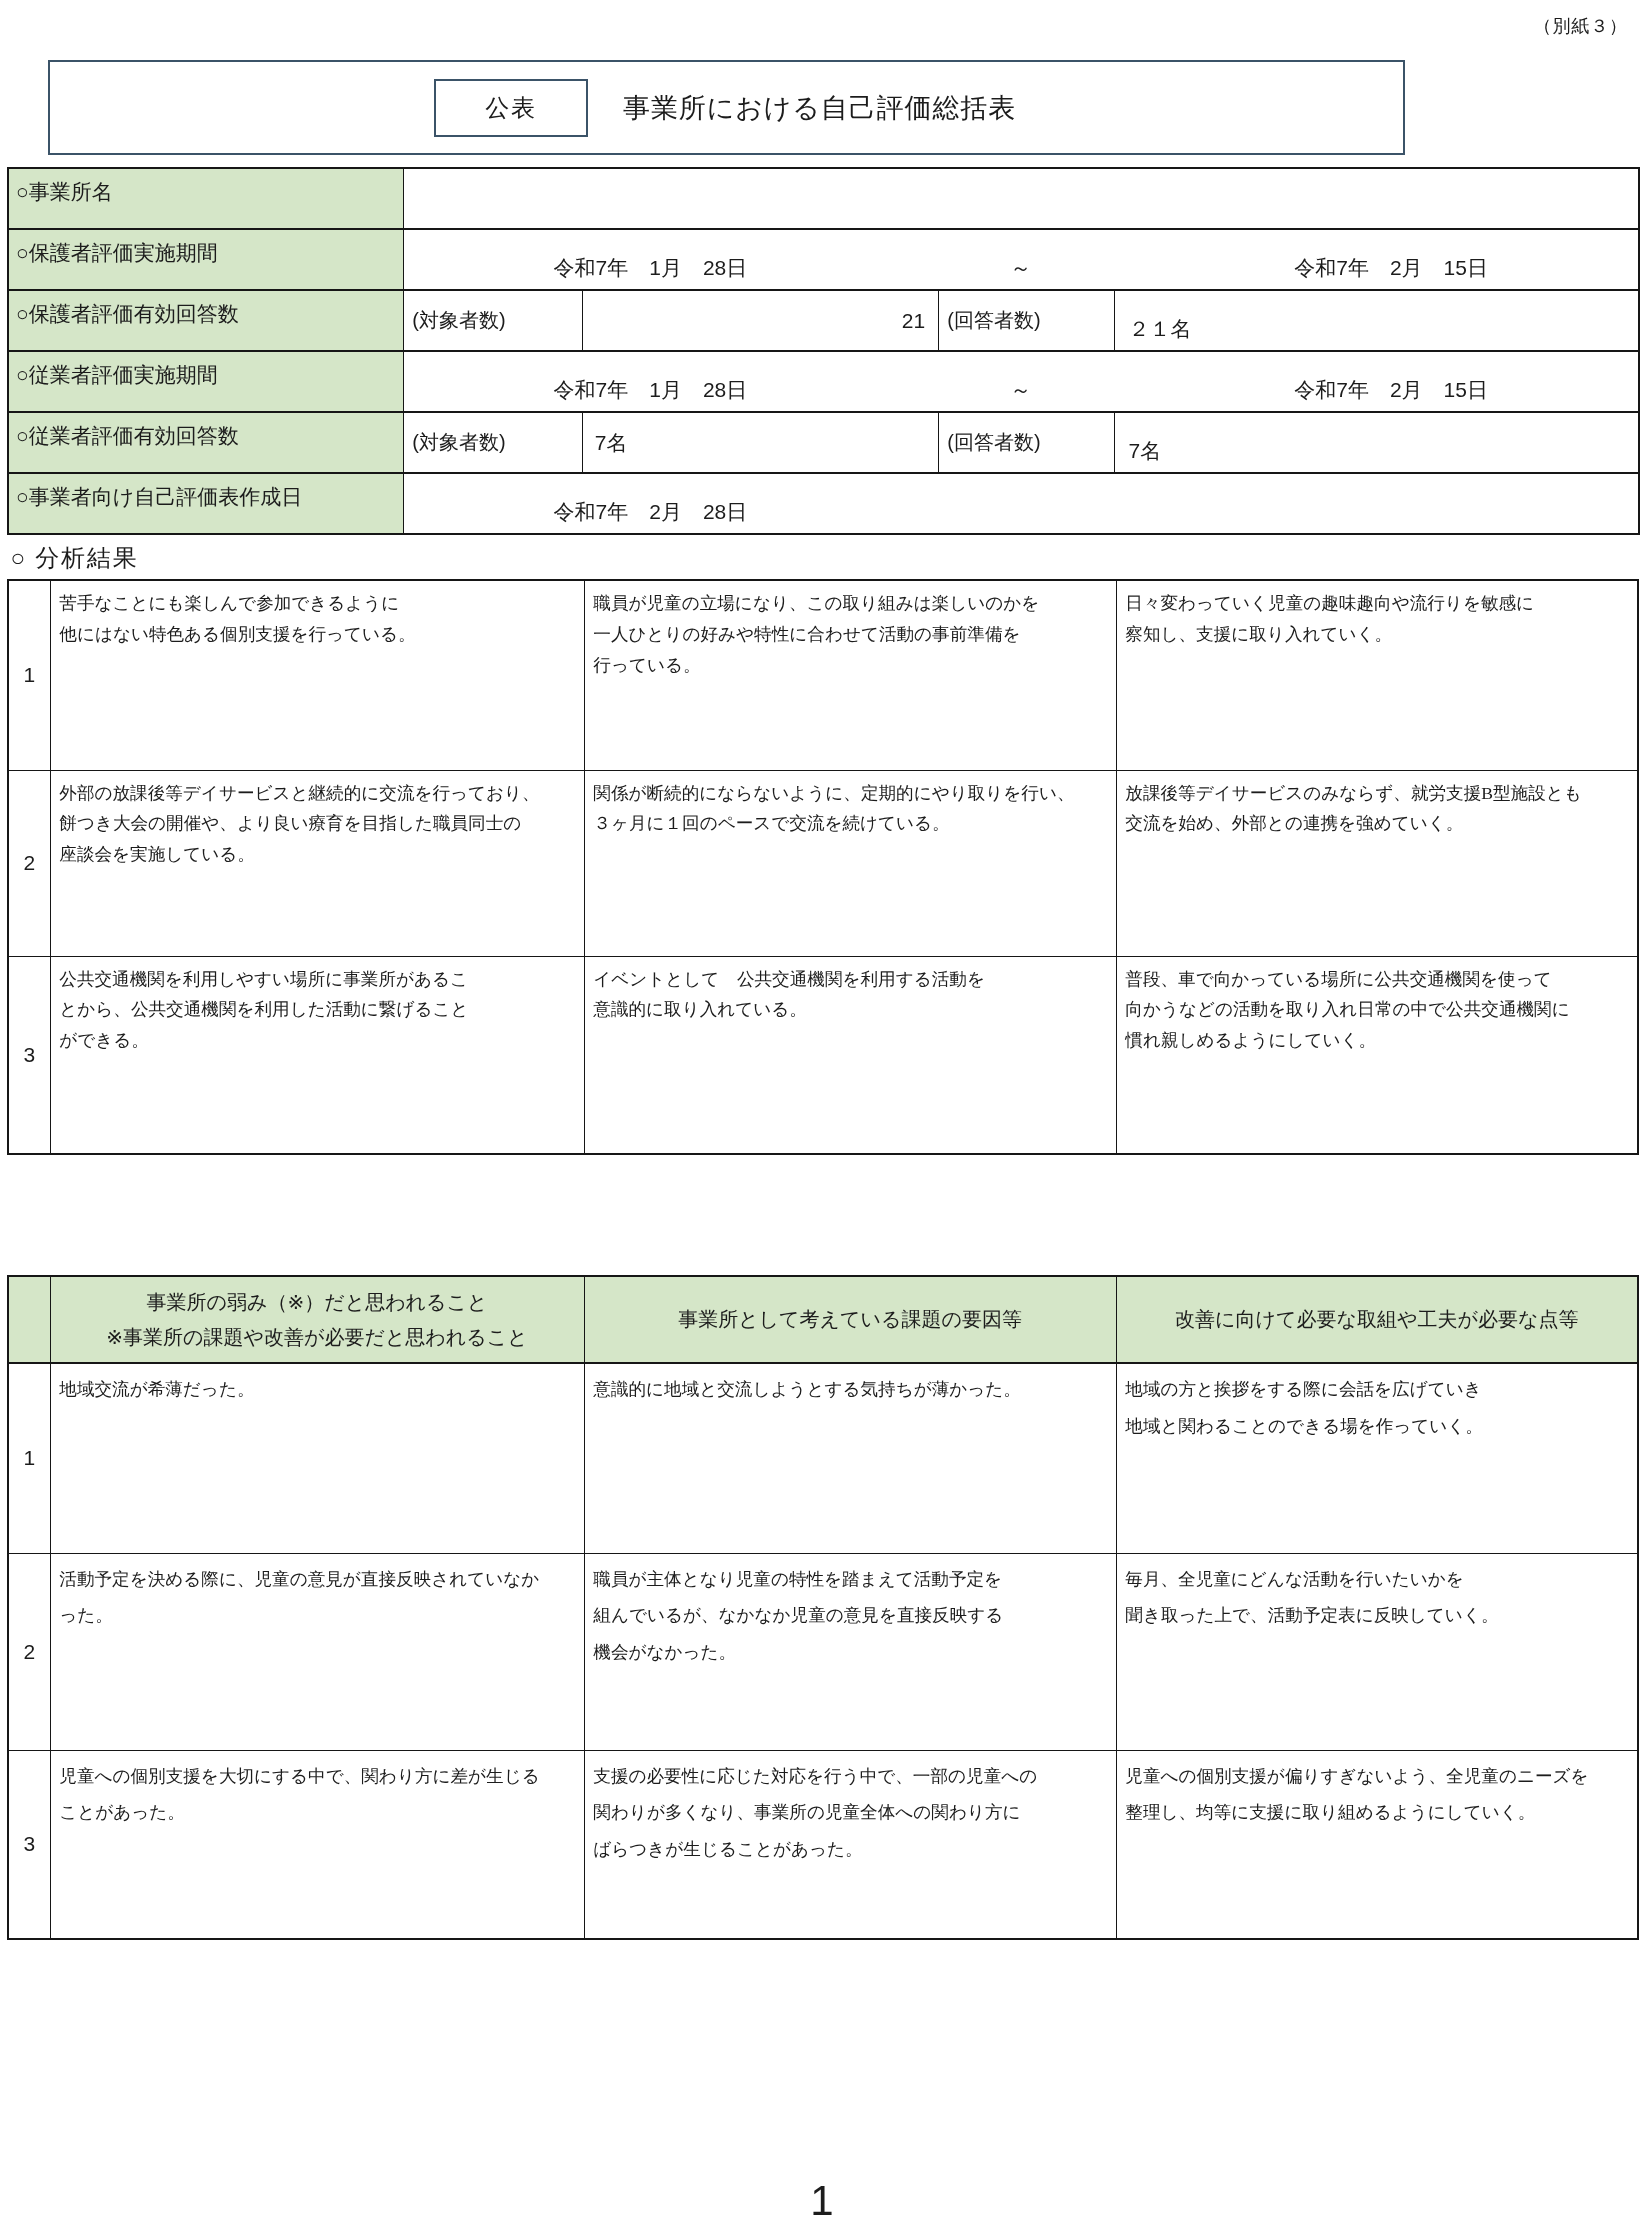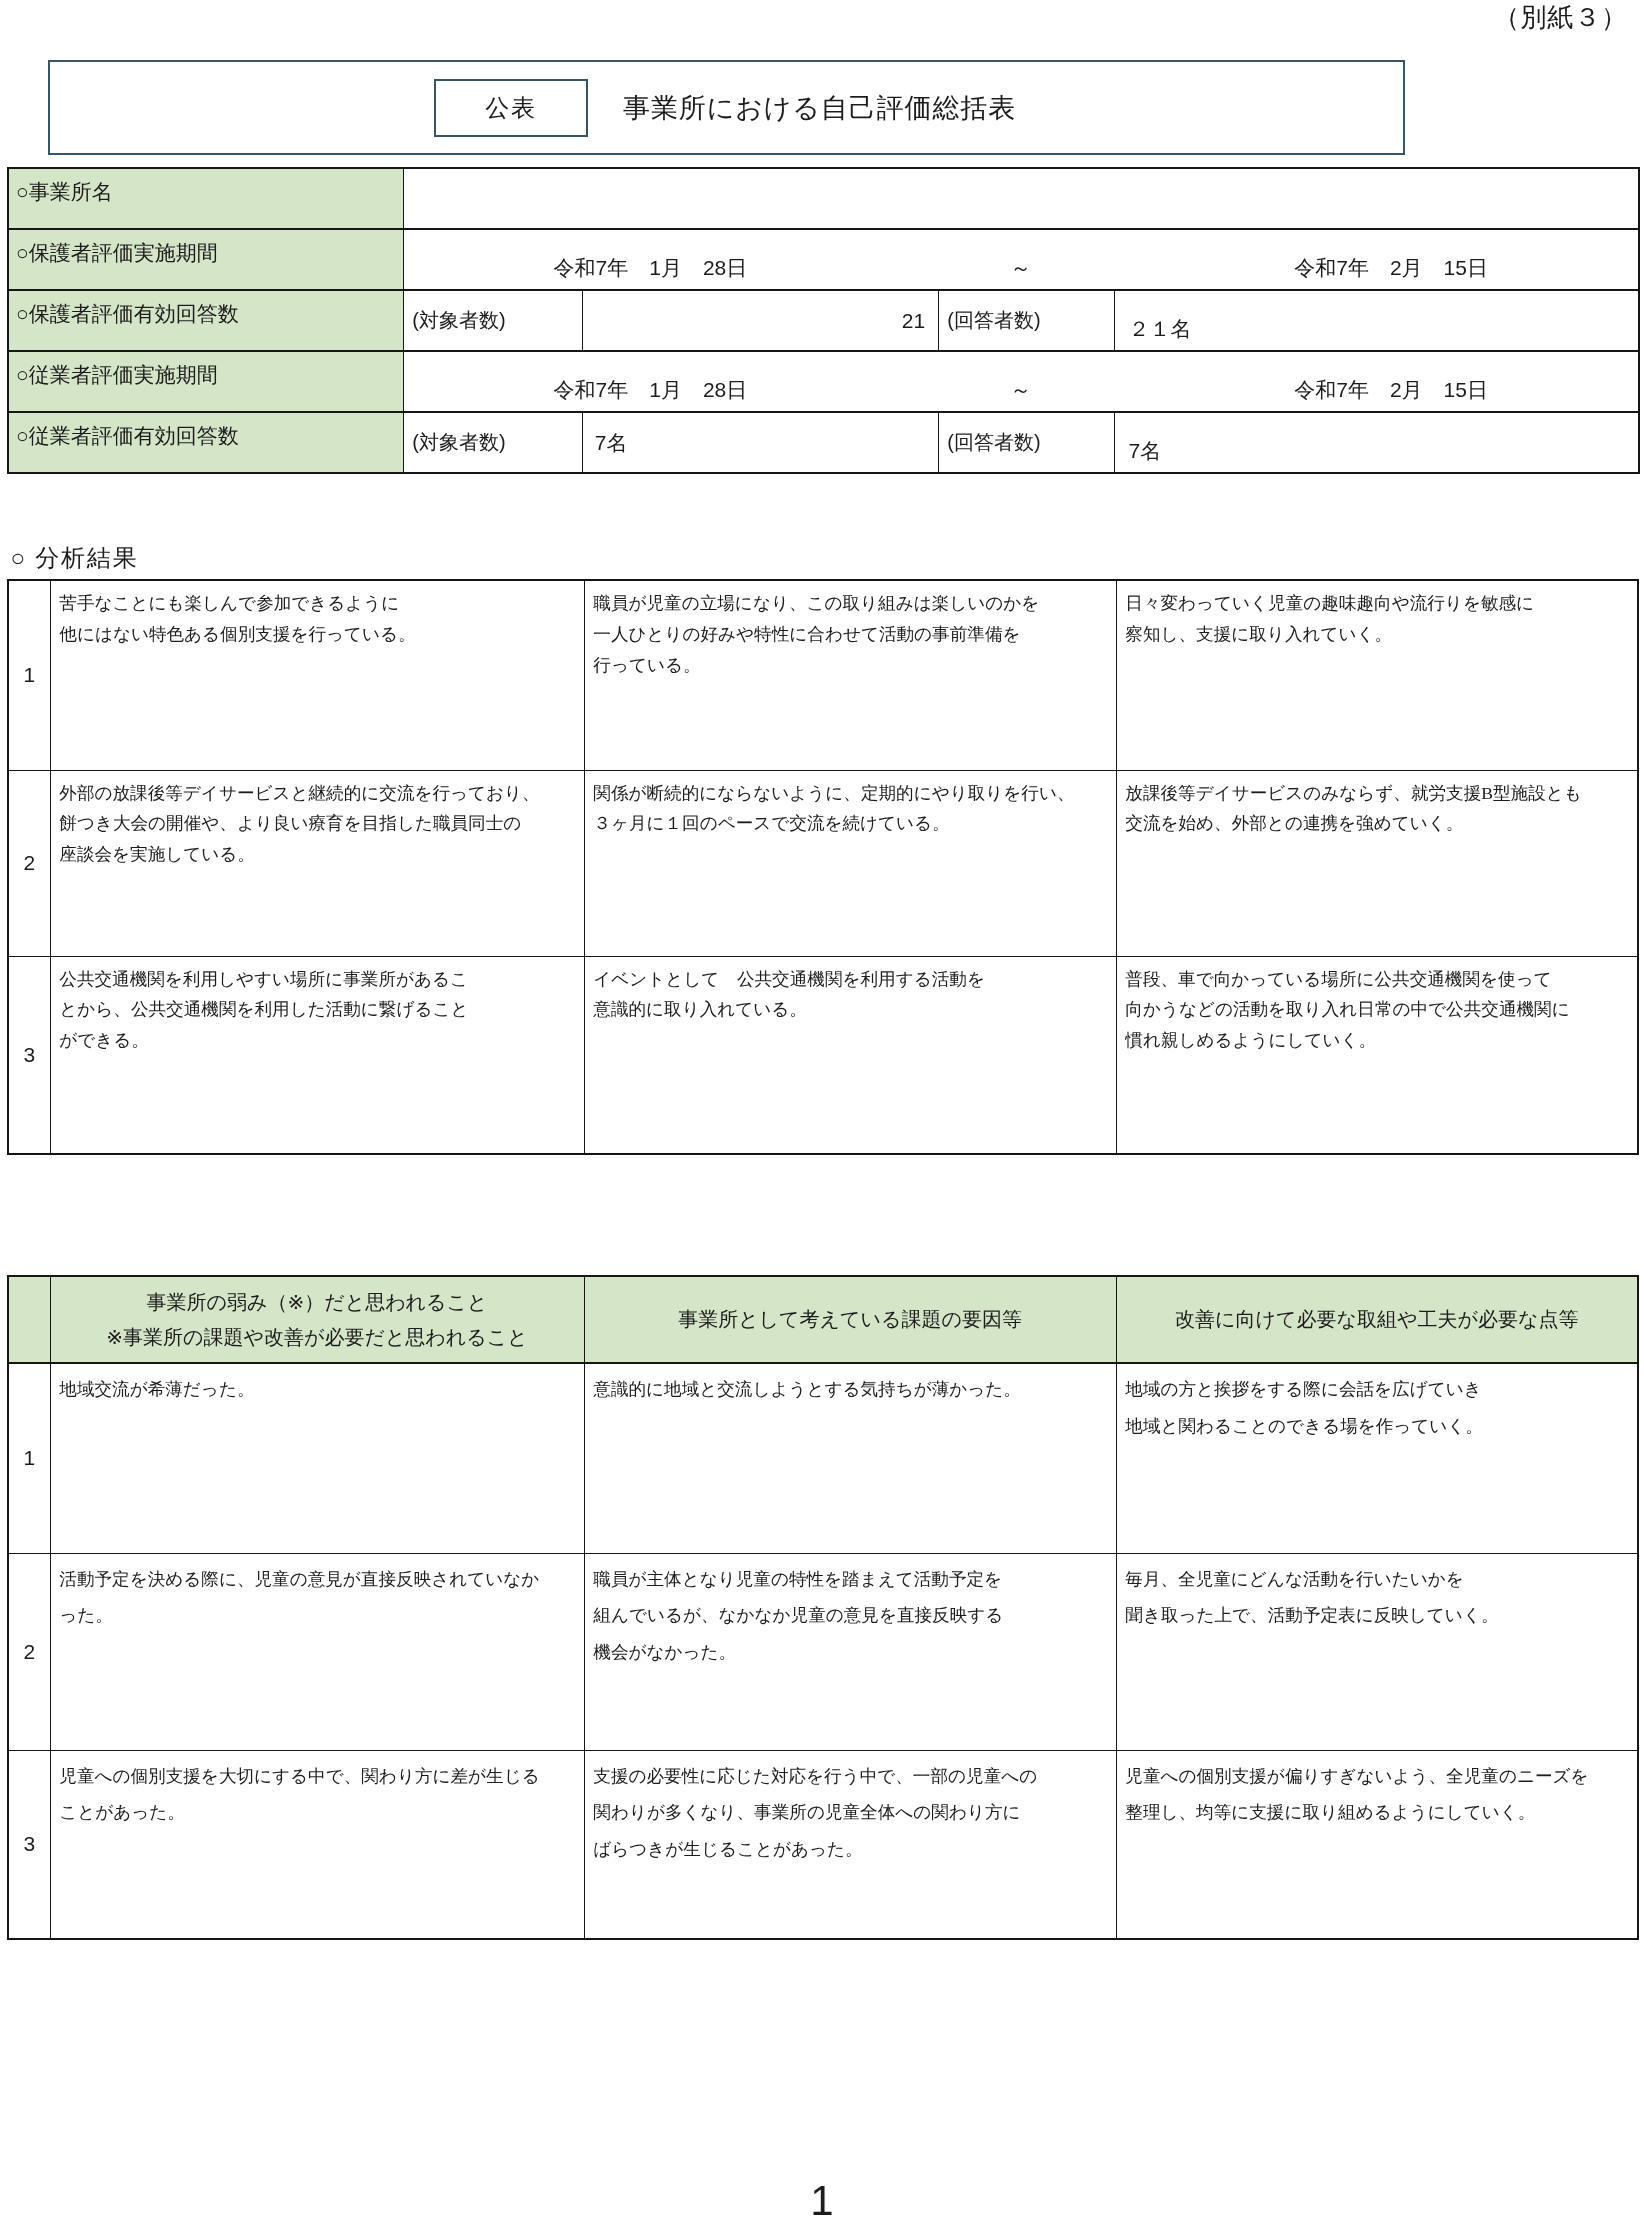--- a/index.html
+++ b/index.html
@@ -5,22 +5,22 @@
   * { box-sizing: border-box; margin: 0; padding: 0; }
   html, body { background: #ffffff; }
   body {
     width: 1644px; height: 2239px;
     position: relative;
     font-family: "Liberation Sans", "DejaVu Sans", sans-serif;
     color: #1c1c1c;
     overflow: hidden;
   }
   .page-ref {
-    position: absolute; top: 0; right: 16px;
-    font-size: 26px; letter-spacing: 0.9px;
+    position: absolute; top: 14px; right: 16px;
+    font-size: 18px; letter-spacing: 0.9px;
   }
   
   .title-box {
     position: absolute; left: 48px; top: 60px;
     width: 1357px; height: 95px;
     border: 2.6px solid #3b5368;
     display: flex; align-items: center;
   }
   .stamp-box {
     margin-left: 384px;
@@ -164,20 +164,30 @@
         <span class="seg-c">令和7年　2月　15日</span>
       </div>
     </td>
   </tr>
   <tr>
     <td class="label-cell">○従業者評価有効回答数</td>
     <td class="sub-cell">(対象者数)</td>
     <td class="val-left">7名</td>
     <td class="sub-cell">(回答者数)</td>
     <td class="val-bottom">7名</td>
+  </tr>
+  <tr>
+    <td class="label-cell">○事業者向け自己評価表作成日</td>
+    <td colspan="4" class="date-cell">
+      <div class="date-flex">
+        <span class="seg-a">令和7年　2月　28日</span>
+        <span class="seg-b"></span>
+        <span class="seg-c"></span>
+      </div>
+    </td>
   </tr>
 </tbody>
   </table>
 
 <div class="section-label">○ 分析結果</div>
 
 <table class="analysis analysis-1">
   <colgroup>
     <col style="width:42px">
       <col style="width:534px">

